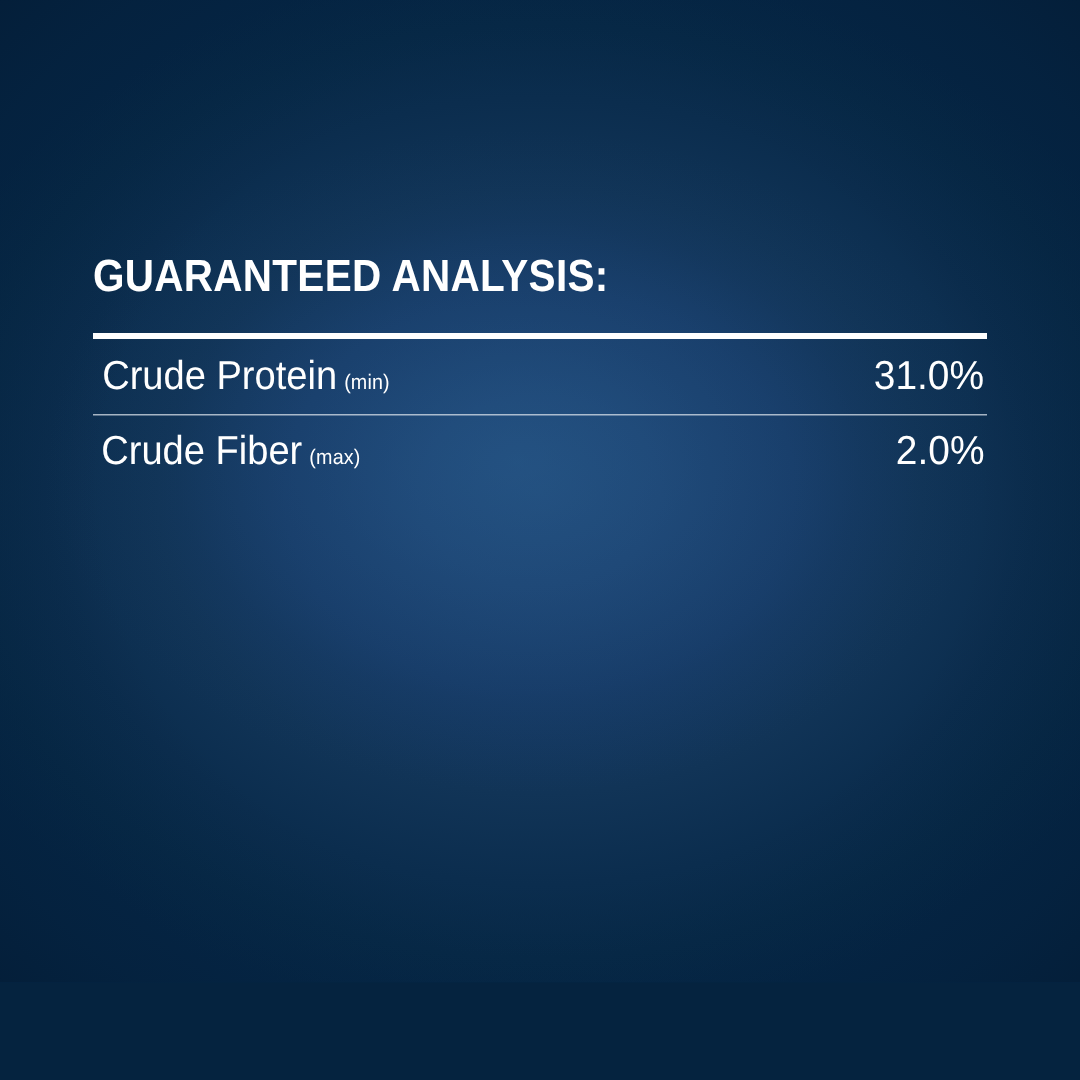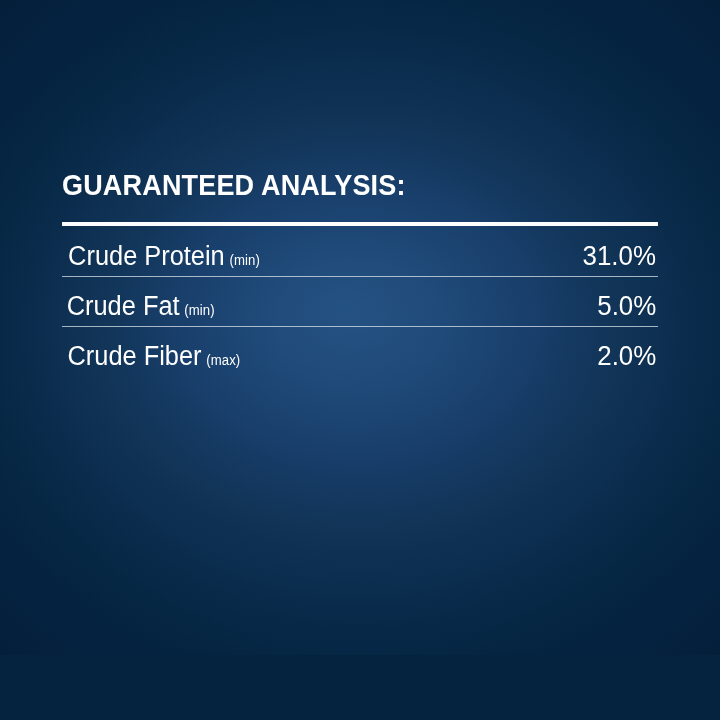--- a/index.html
+++ b/index.html
@@ -86,21 +86,21 @@
 
   .rows {
     margin: 0;
     padding: 0;
     list-style: none;
   }
 
   .nutrient-row {
     position: relative;
     display: flex;
-    align-items: center;
+    align-items: flex-start;
     justify-content: space-between;
     height: 50px;
     box-sizing: border-box;
     padding-top: 9px;
   }
 
   .nutrient-row + .nutrient-row::before {
     content: "";
     position: absolute;
     left: 0;
@@ -154,24 +154,20 @@
 
     <div class="title-rule"></div>
 
     <ul class="rows">
 
       <li class="nutrient-row">
         <span class="nutrient-name"><span>Crude Protein</span><span class="qualifier">(min)</span></span>
         <span class="nutrient-value">31.0%</span>
       </li>
 
-      <li class="nutrient-row">
-        <span class="nutrient-name"><span>Crude Fat</span><span class="qualifier">(min)</span></span>
-        <span class="nutrient-value">5.0%</span>
-      </li>
 
       <li class="nutrient-row">
         <span class="nutrient-name"><span>Crude Fiber</span><span class="qualifier">(max)</span></span>
         <span class="nutrient-value">2.0%</span>
       </li>
 
 
 
 
     </ul>

